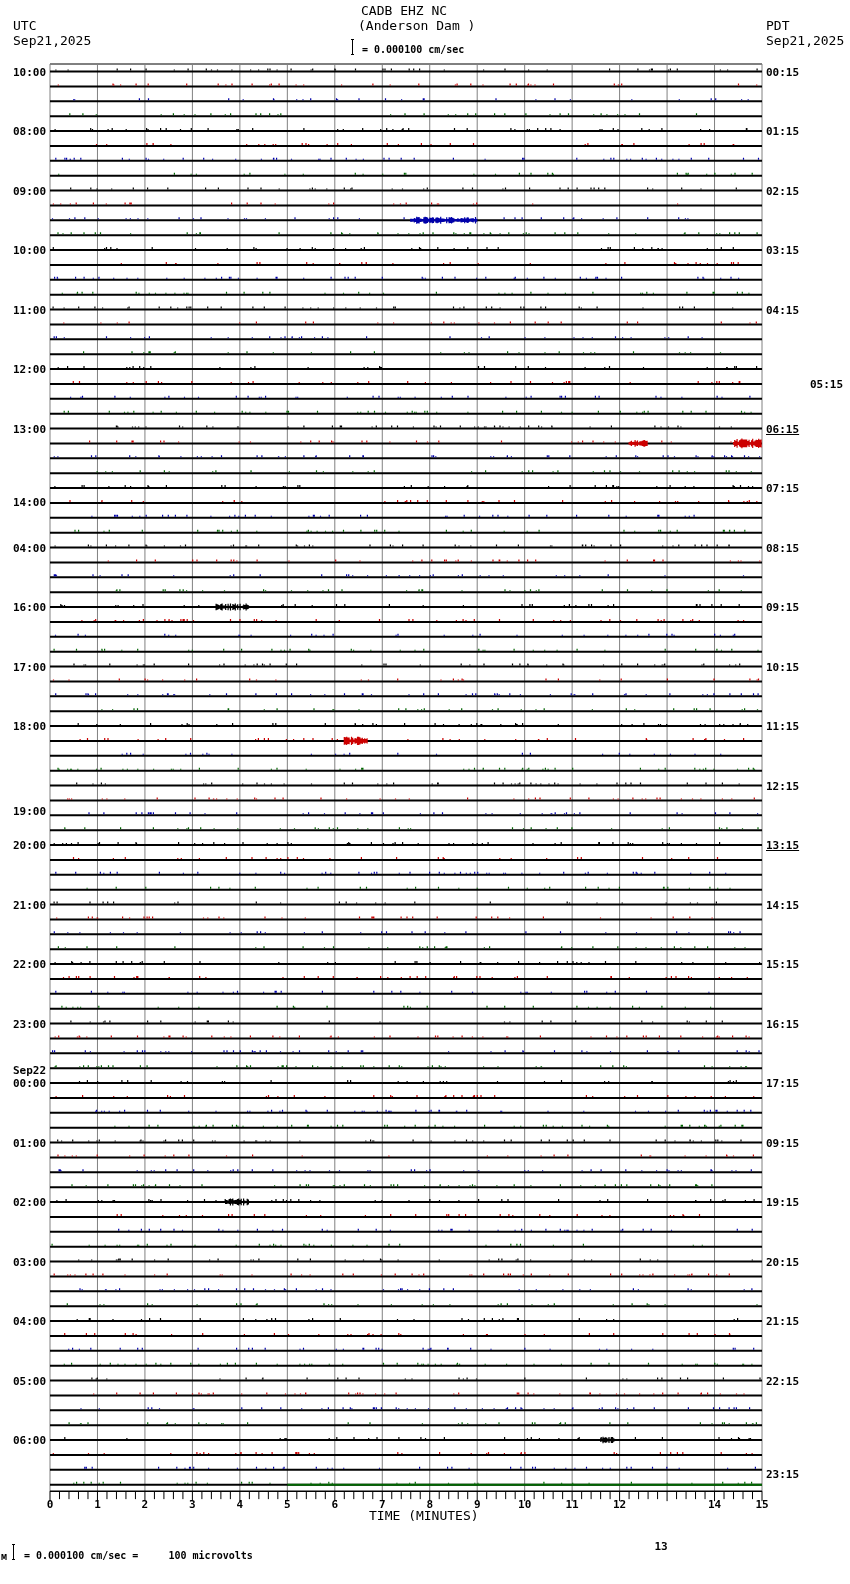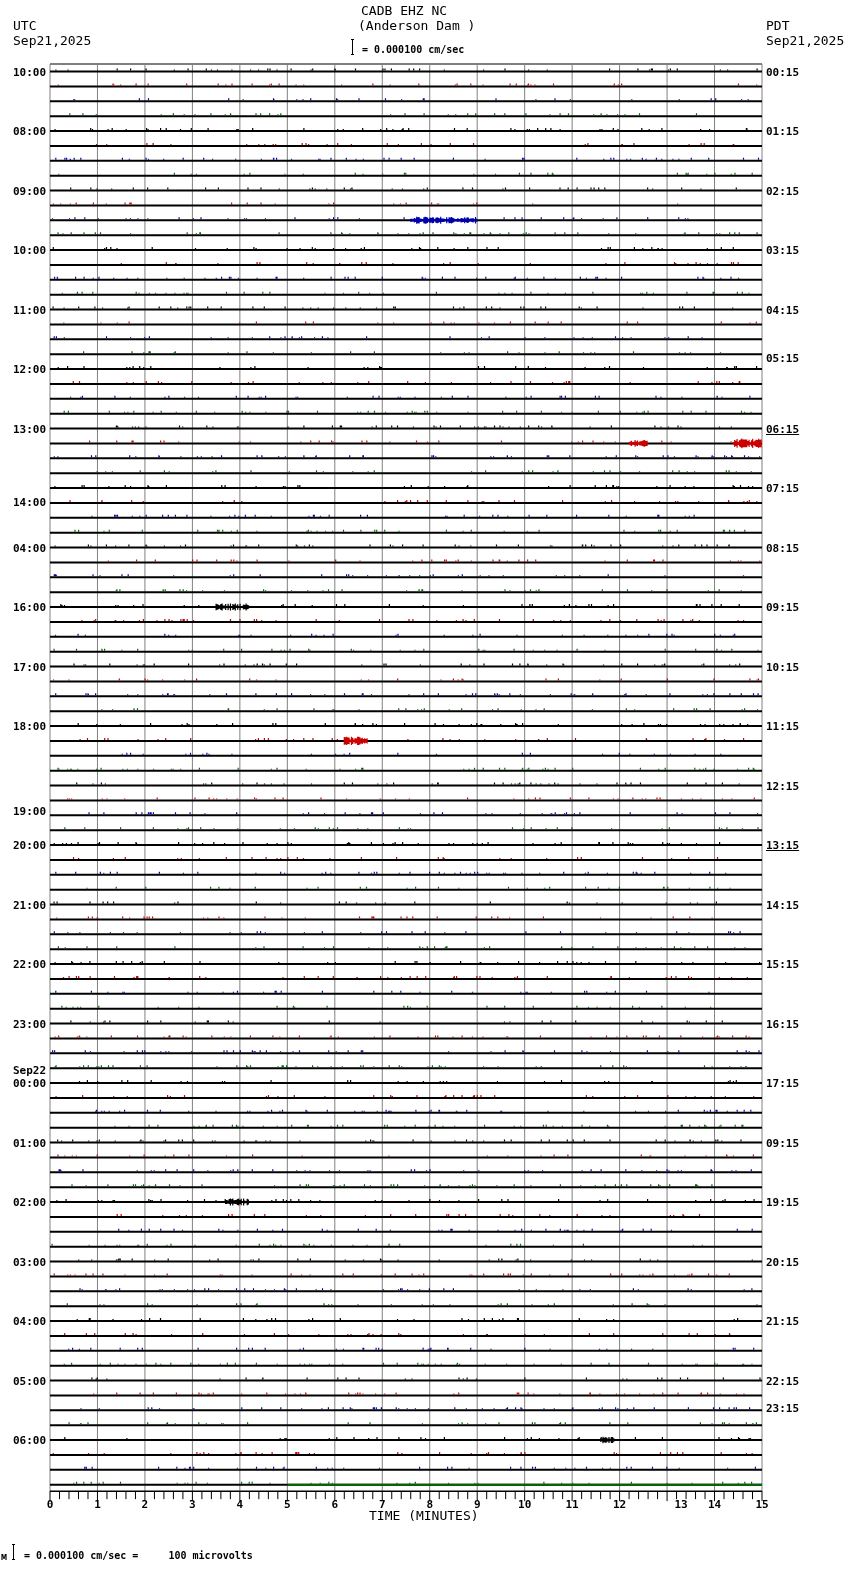--- a/index.html
+++ b/index.html
@@ -342,55 +342,55 @@
     <div class="lbl-left" style="top: 1315px; white-space: pre;">04:00</div>
     <div class="lbl-left" style="top: 1374.5px; white-space: pre;">05:00</div>
     <div class="lbl-left" style="top: 1434px; white-space: pre;">06:00</div>
   </div>
 <div id="right-labels">
     <div class="lbl-right" style="top: 65.5px;">00:15</div>
     <div class="lbl-right" style="top: 125px;">01:15</div>
     <div class="lbl-right" style="top: 184.5px;">02:15</div>
     <div class="lbl-right" style="top: 244px;">03:15</div>
     <div class="lbl-right" style="top: 303.5px;">04:15</div>
-    <div class="lbl-right" style="top: 352px;">05:15</div>
+    <div class="lbl-right" style="top: 378px; margin-left: 44px;">05:15</div>
     <div class="lbl-right" style="top: 422.5px; text-decoration: underline;">06:15</div>
     <div class="lbl-right" style="top: 482px;">07:15</div>
     <div class="lbl-right" style="top: 541.5px;">08:15</div>
     <div class="lbl-right" style="top: 601px;">09:15</div>
     <div class="lbl-right" style="top: 660.5px;">10:15</div>
     <div class="lbl-right" style="top: 720px;">11:15</div>
     <div class="lbl-right" style="top: 779.5px;">12:15</div>
     <div class="lbl-right" style="top: 839px; text-decoration: underline;">13:15</div>
     <div class="lbl-right" style="top: 898.5px;">14:15</div>
     <div class="lbl-right" style="top: 958px;">15:15</div>
     <div class="lbl-right" style="top: 1017.5px;">16:15</div>
     <div class="lbl-right" style="top: 1077px;">17:15</div>
     <div class="lbl-right" style="top: 1136.5px;">09:15</div>
     <div class="lbl-right" style="top: 1196px;">19:15</div>
     <div class="lbl-right" style="top: 1255.5px;">20:15</div>
     <div class="lbl-right" style="top: 1315px;">21:15</div>
     <div class="lbl-right" style="top: 1374.5px;">22:15</div>
-    <div class="lbl-right" style="top: 1402px;">23:15</div>
+    <div class="lbl-right" style="top: 1468px;">23:15</div>
   </div>
 <div id="x-labels">
     <div class="xtick-lbl" style="left: 40px;">0</div>
     <div class="xtick-lbl" style="left: 87.4667px;">1</div>
     <div class="xtick-lbl" style="left: 134.933px;">2</div>
     <div class="xtick-lbl" style="left: 182.4px;">3</div>
     <div class="xtick-lbl" style="left: 229.867px;">4</div>
     <div class="xtick-lbl" style="left: 277.333px;">5</div>
     <div class="xtick-lbl" style="left: 324.8px;">6</div>
     <div class="xtick-lbl" style="left: 372.267px;">7</div>
     <div class="xtick-lbl" style="left: 419.733px;">8</div>
     <div class="xtick-lbl" style="left: 467.2px;">9</div>
     <div class="xtick-lbl" style="left: 514.667px;">10</div>
     <div class="xtick-lbl" style="left: 562.133px;">11</div>
     <div class="xtick-lbl" style="left: 609.6px;">12</div>
-    <div class="xtick-lbl" style="left: 671px;">13</div>
+    <div class="xtick-lbl" style="left: 651px; margin-top: 42px;">13</div>
     <div class="xtick-lbl" style="left: 704.533px;">14</div>
     <div class="xtick-lbl" style="left: 752px;">15</div>
   </div>
 
 <div class="txt" style="left:369px; top:1509px;">TIME (MINUTES)</div>
 
 <div class="txt small" style="left:1px; top:1550px;">м</div>
 <div style="position:absolute; left:12px; top:1544px; width:3px; height:14px; border-top:1px solid #000; border-bottom:1px solid #000;">
     <div style="position:absolute; left:1px; top:0; width:1px; height:14px; background:#000;"></div>
   </div>

